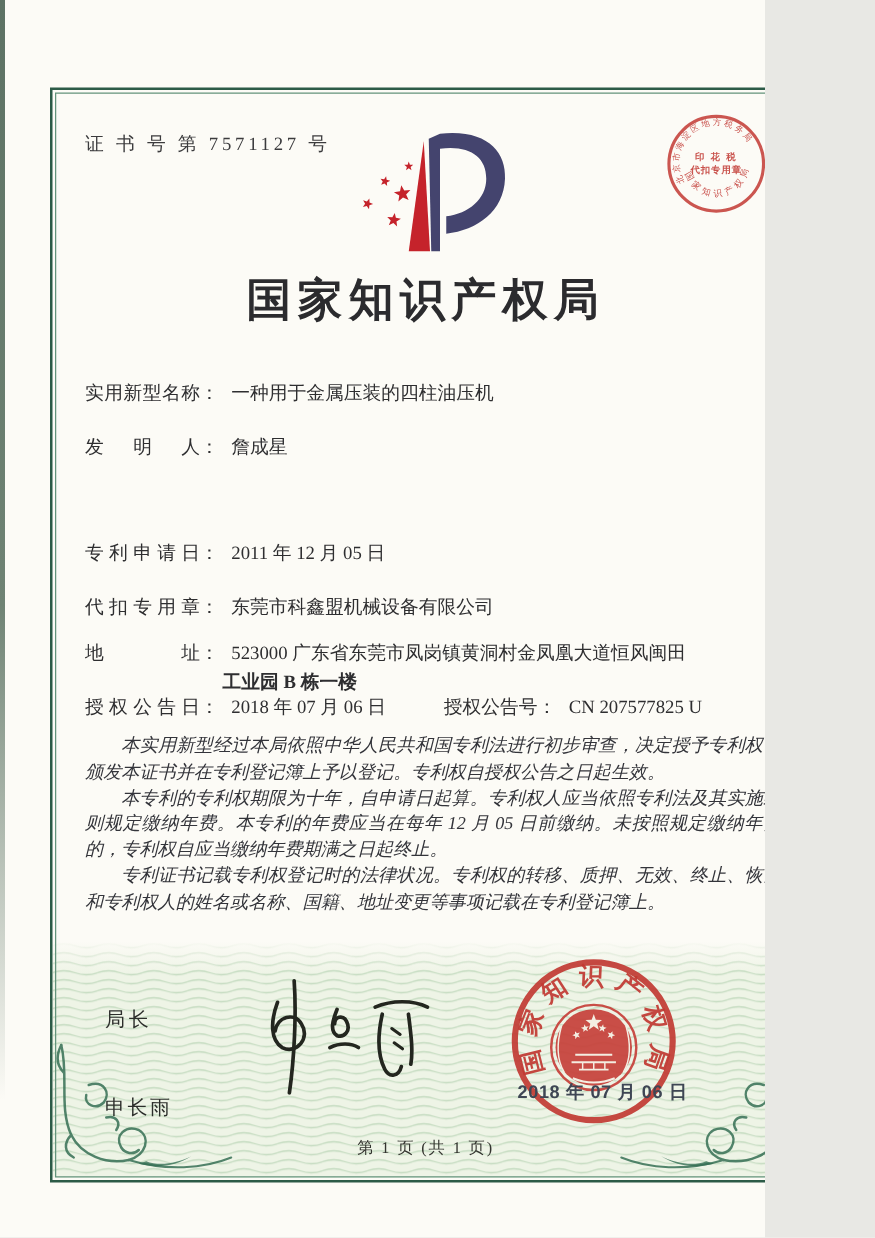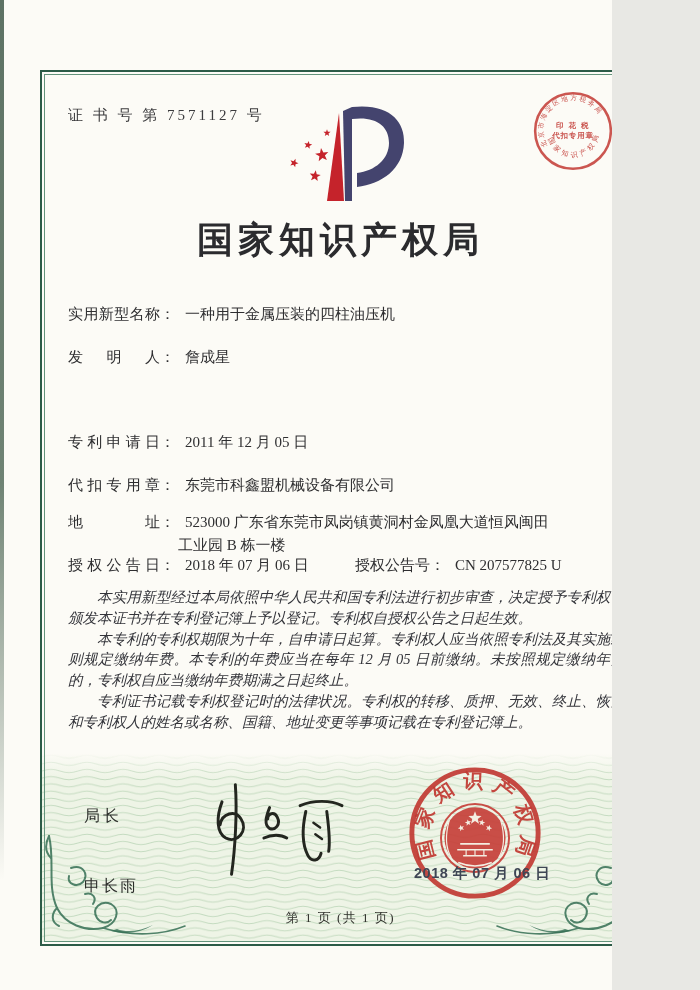--- a/index.html
+++ b/index.html
@@ -15,21 +15,21 @@
   .cert-no{position:absolute;left:68px;top:106px;font-size:15px;letter-spacing:3px;color:#3b3b3d;}
   .logo{position:absolute;left:277px;top:99px;}
   .tax-stamp{position:absolute;left:532px;top:90px;}
   .title{position:absolute;left:40px;top:216px;width:601px;text-align:center;
          font-size:36px;font-weight:700;letter-spacing:5px;color:#2b2b2e;}
   
   .row{position:absolute;left:68px;font-size:15px;white-space:nowrap;color:#2e2e30;}
   .lbl{display:inline-block;width:92px;text-align:justify;text-align-last:justify;-moz-text-align-last:justify;}
   .colon{display:inline-block;}
   .val{margin-left:10px;}
-  .addr2{position:absolute;left:178px;top:536px;font-size:15px;color:#2e2e30;}
+  .addr2{position:absolute;left:178px;top:536px;font-size:15px;color:#2e2e30;font-weight:bold;}
   .grant-no{position:absolute;left:287px;top:0;}
   
   .paras{position:absolute;left:68px;top:587px;width:557px;font-size:14.5px;line-height:20.8px;
          text-align:justify;color:#33343a;font-style:italic;}
   .paras p{margin:0;text-indent:2em;}
   
   .waves-section{position:absolute;left:42px;top:753px;width:597px;height:189px;
     background:linear-gradient(180deg,rgba(238,244,230,0) 0px,#eef4e6 26px);}
   .waves-section svg.waves{position:absolute;left:0;top:0;
     -webkit-mask-image:linear-gradient(180deg,transparent 0,#000 24px);

